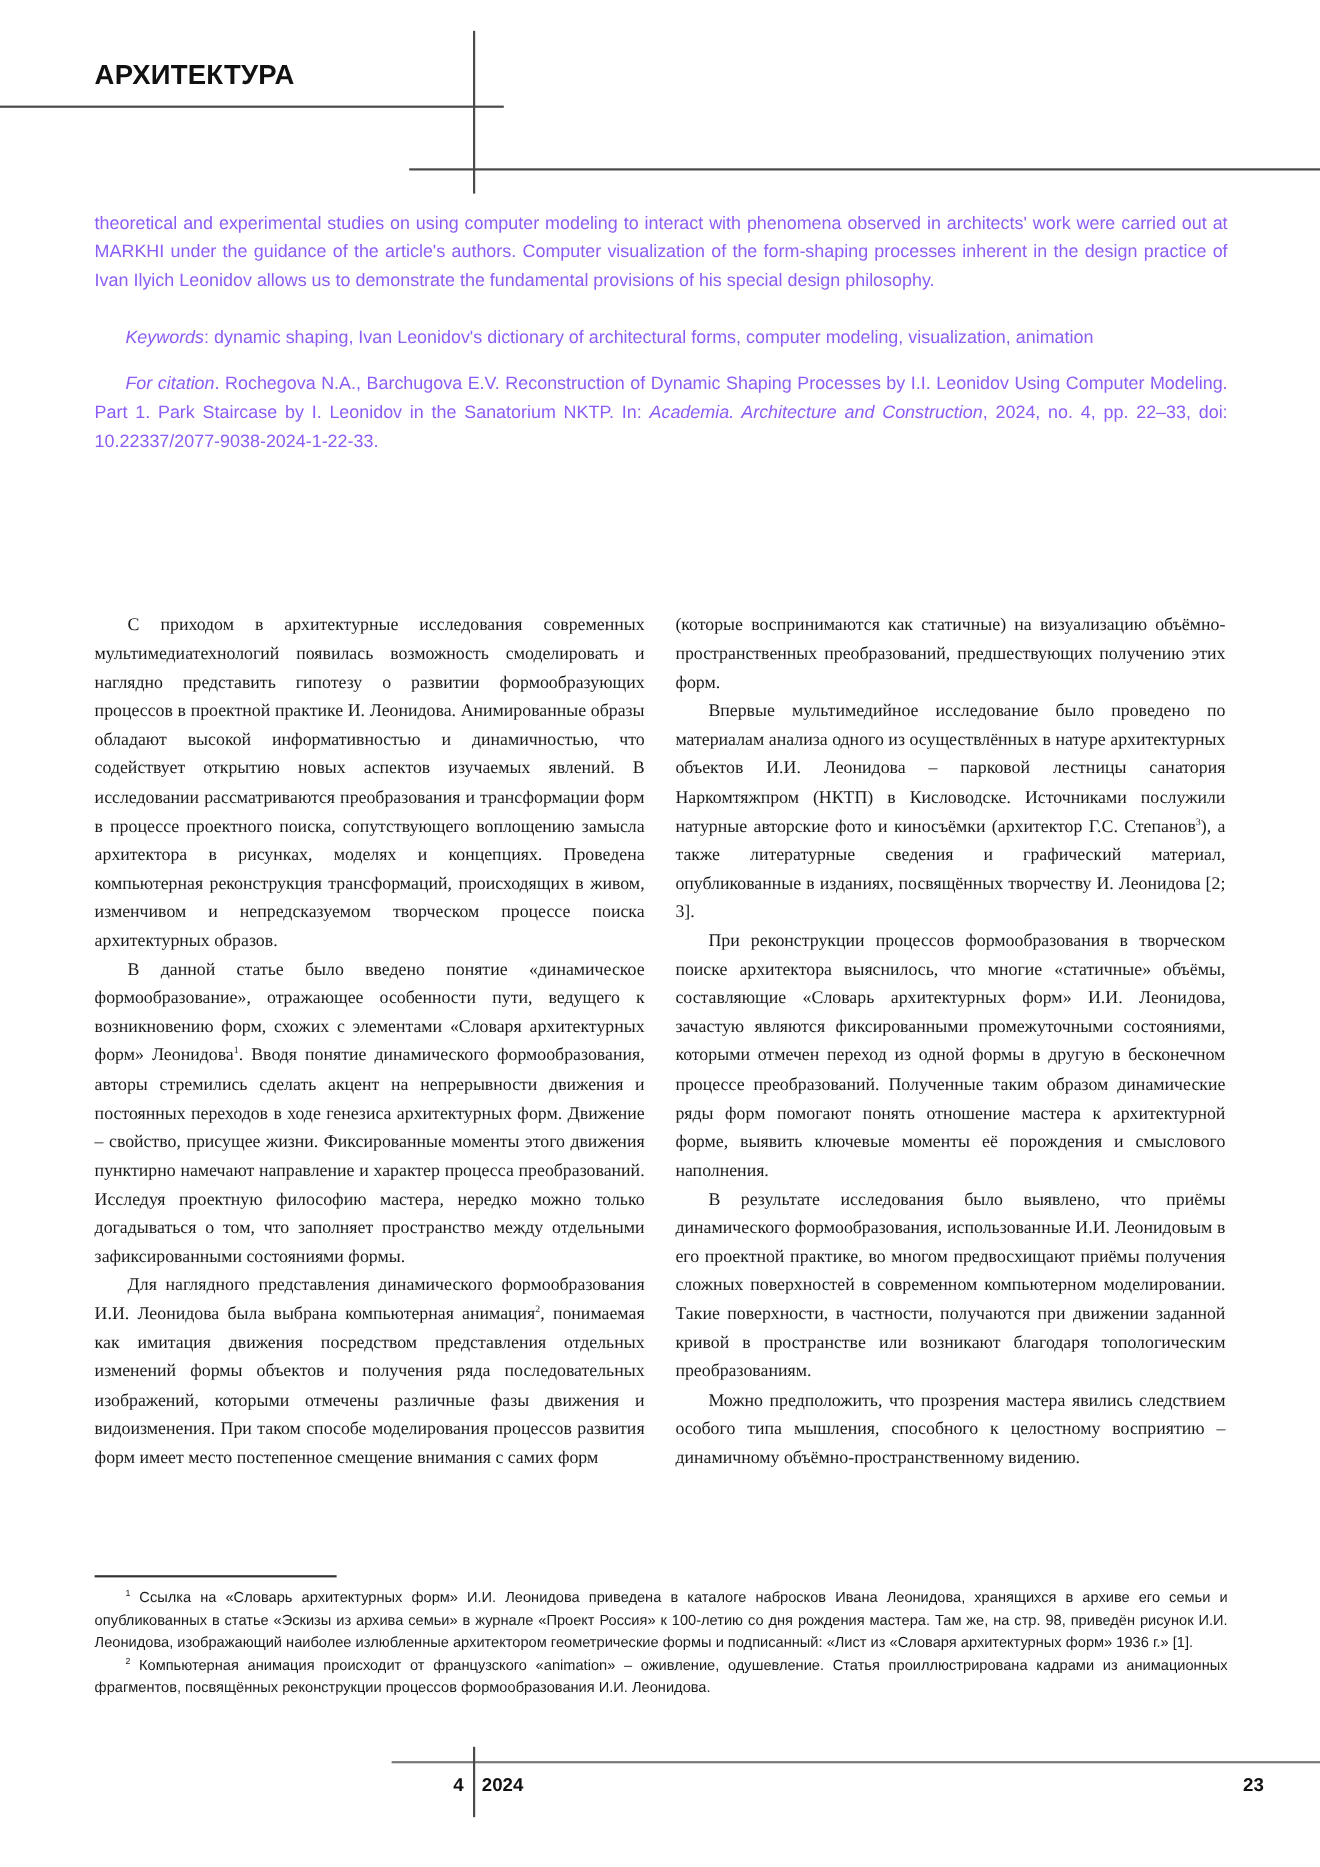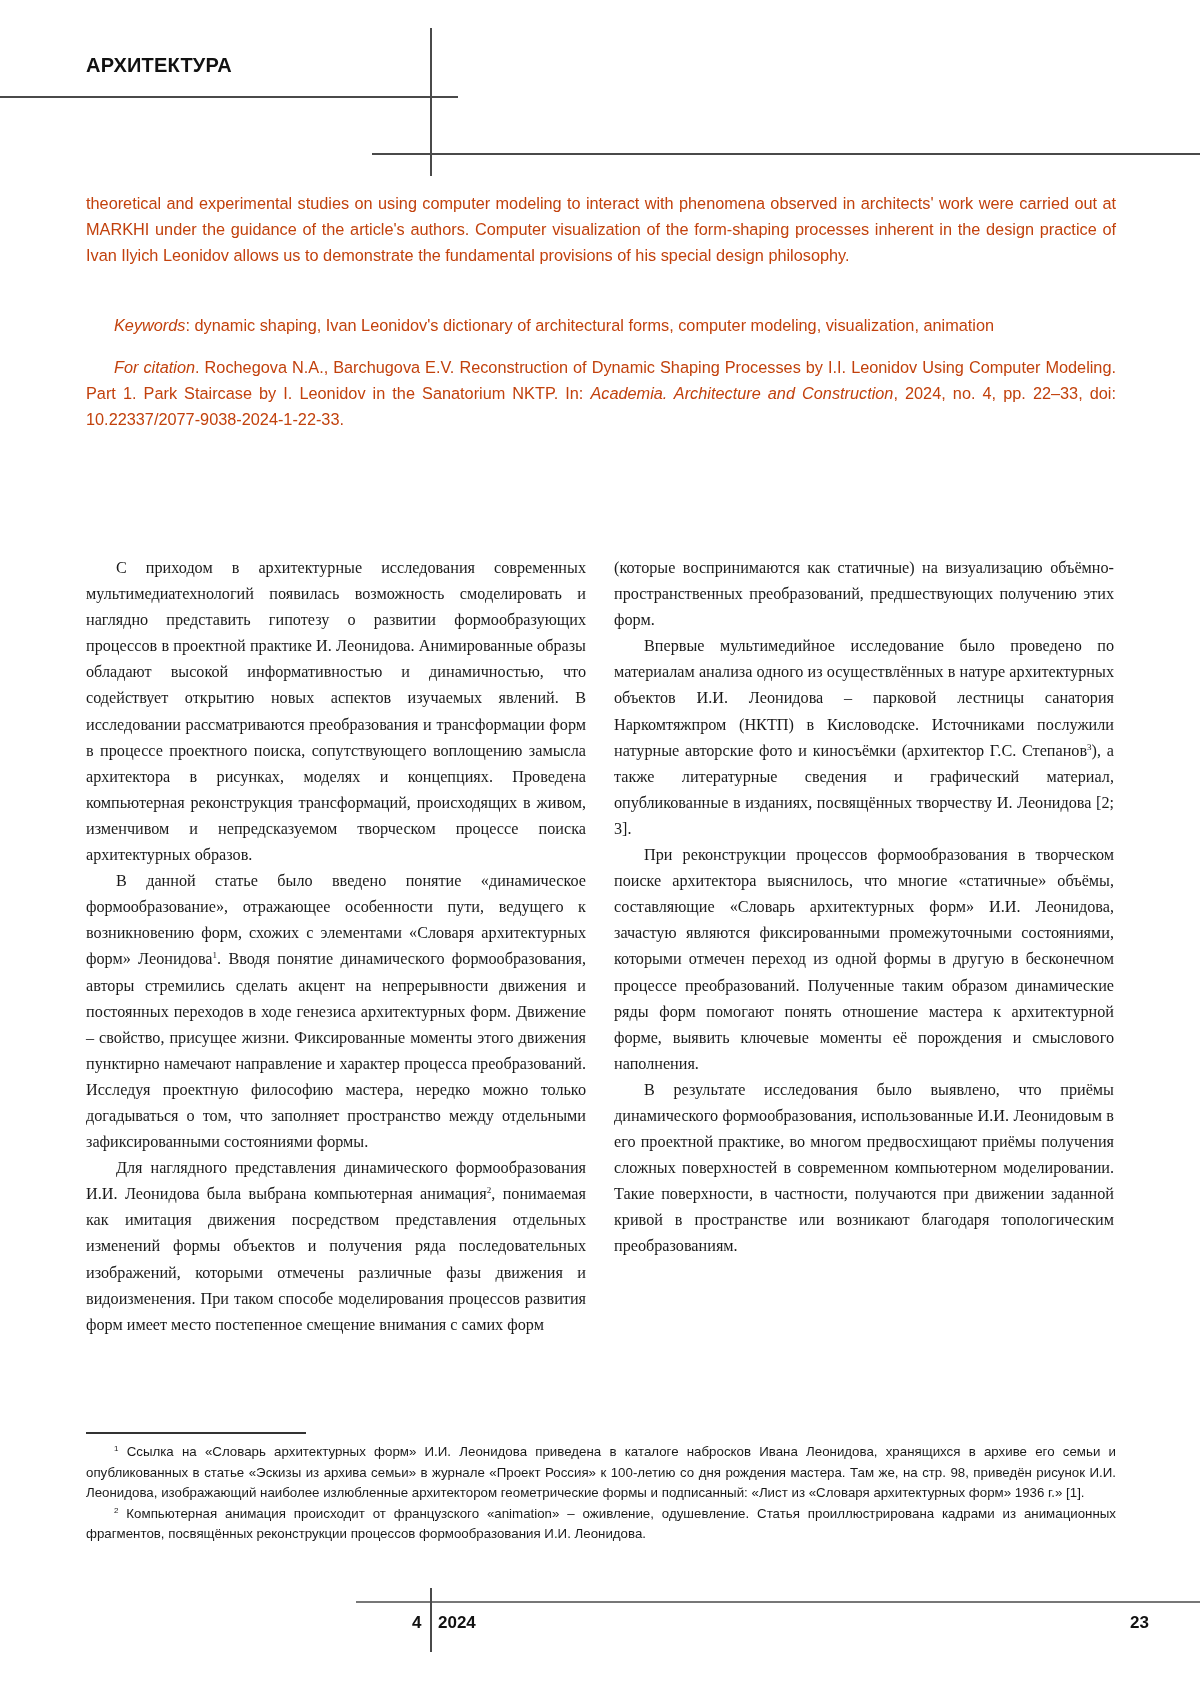--- a/index.html
+++ b/index.html
@@ -3,28 +3,28 @@
 <meta charset="utf-8">
 <style>
   html, body { margin: 0; padding: 0; background: #ffffff; }
   body { width: 1200px; height: 1697px; position: relative; overflow: hidden;
          font-family: "Liberation Sans", "DejaVu Sans", sans-serif; color: #1a1a1a; }
 
   
   .hline { position: absolute; background: #4a4a4a; height: 2px; }
   .vline { position: absolute; background: #4a4a4a; width: 1.5px; }
 
-  .section-title { position: absolute; left: 86px; top: 54px; font-size: 20px; font-weight: bold;
+  .section-title { position: absolute; left: 86px; top: 54px; font-size: 25px; font-weight: bold;
                    letter-spacing: 0.2px; color: #111; }
 
   
   .abstract { position: absolute; left: 86px; top: 190px; width: 1030px;
-              font-size: 16.3px; line-height: 26px; text-align: justify; color: #c2410c; }
+              font-size: 16.3px; line-height: 26px; text-align: justify; color: #8b5cf6; }
   .abstract p { margin: 0; }
-  .abstract .kw { margin-top: 44px; text-indent: 28px; }
+  .abstract .kw { margin-top: 26px; text-indent: 28px; }
   .abstract .cite { margin-top: 16px; text-indent: 28px; }
   .abstract em { font-style: italic; }
 
   
   .col { position: absolute; top: 555px; width: 500px; font-size: 16.2px; line-height: 26.1px;
          text-align: justify; color: #1a1a1a; font-family: Liberation Serif, serif; }
   .col.left { left: 86px; }
   .col.right { left: 614px; width: 500px; }
   .col p { margin: 0; text-indent: 30px; }
   .col p.cont { text-indent: 0; }
@@ -59,20 +59,21 @@
   <p>С приходом в архитектурные исследования современных мультимедиатехнологий появилась возможность смоделировать и наглядно представить гипотезу о развитии формообразующих процессов в проектной практике И. Леонидова. Анимированные образы обладают высокой информативностью и динамичностью, что содействует открытию новых аспектов изучаемых явлений. В исследовании рассматриваются преобразования и трансформации форм в процессе проектного поиска, сопутствующего воплощению замысла архитектора в рисунках, моделях и концепциях. Проведена компьютерная реконструкция трансформаций, происходящих в живом, изменчивом и непредсказуемом творческом процессе поиска архитектурных образов.</p>
   <p><span>В данной статье было введено понятие «динамическое формообразование», отражающее особенности пути, ведущего к возникновению форм, схожих с элементами «Словаря архитектурных форм» Леонидова</span><sup>1</sup><span>. Вводя понятие динамического формообразования, авторы стремились сделать акцент на непрерывности движения и постоянных переходов в ходе генезиса архитектурных форм. Движение – свойство, присущее жизни. Фиксированные моменты этого движения пунктирно намечают направление и характер процесса преобразований. Исследуя проектную философию мастера, нередко можно только догадываться о том, что заполняет пространство между отдельными зафиксированными состояниями формы.</span></p>
   <p><span>Для наглядного представления динамического формообразования И.И. Леонидова была выбрана компьютерная анимация</span><sup>2</sup><span>, понимаемая как имитация движения посредством представления отдельных изменений формы объектов и получения ряда последовательных изображений, которыми отмечены различные фазы движения и видоизменения. При таком способе моделирования процессов развития форм имеет место постепенное смещение внимания с самих форм</span></p>
 </div>
 
 <div class="col right">
   <p class="cont">(которые воспринимаются как статичные) на визуализацию объёмно-пространственных преобразований, предшествующих получению этих форм.</p>
   <p><span>Впервые мультимедийное исследование было проведено по материалам анализа одного из осуществлённых в натуре архитектурных объектов И.И. Леонидова – парковой лестницы санатория Наркомтяжпром (НКТП) в Кисловодске. Источниками послужили натурные авторские фото и киносъёмки (архитектор Г.С. Степанов</span><sup>3</sup><span>), а также литературные сведения и графический материал, опубликованные в изданиях, посвящённых творчеству И. Леонидова [2; 3].</span></p>
   <p>При реконструкции процессов формообразования в творческом поиске архитектора выяснилось, что многие «статичные» объёмы, составляющие «Словарь архитектурных форм» И.И. Леонидова, зачастую являются фиксированными промежуточными состояниями, которыми отмечен переход из одной формы в другую в бесконечном процессе преобразований. Полученные таким образом динамические ряды форм помогают понять отношение мастера к архитектурной форме, выявить ключевые моменты её порождения и смыслового наполнения.</p>
   <p>В результате исследования было выявлено, что приёмы динамического формообразования, использованные И.И. Леонидовым в его проектной практике, во многом предвосхищают приёмы получения сложных поверхностей в современном компьютерном моделировании. Такие поверхности, в частности, получаются при движении заданной кривой в пространстве или возникают благодаря топологическим преобразованиям.</p>
+  <p>Можно предположить, что прозрения мастера явились следствием особого типа мышления, способного к целостному восприятию – динамичному объёмно-пространственному видению.</p>
 </div>
 
 <div class="fn-rule"></div>
 <div class="footnotes">
   <p><sup>1</sup><span> Ссылка на «Словарь архитектурных форм» И.И. Леонидова приведена в каталоге набросков Ивана Леонидова, хранящихся в архиве его семьи и опубликованных в статье «Эскизы из архива семьи» в журнале «Проект Россия» к 100-летию со дня рождения мастера. Там же, на стр. 98, приведён рисунок И.И. Леонидова, изображающий наиболее излюбленные архитектором геометрические формы и подписанный: «Лист из «Словаря архитектурных форм» 1936 г.» [1].</span></p>
   <p><sup>2</sup><span> Компьютерная анимация происходит от французского «animation» – оживление, одушевление. Статья проиллюстрирована кадрами из анимационных фрагментов, посвящённых реконструкции процессов формообразования И.И. Леонидова.</span></p>
 </div>
 
 <div class="hline" style="left:356px; top:1601px; width:844px; background:#777;"></div>
 <div class="vline" style="left:430px; top:1588px; height:64px;"></div>

